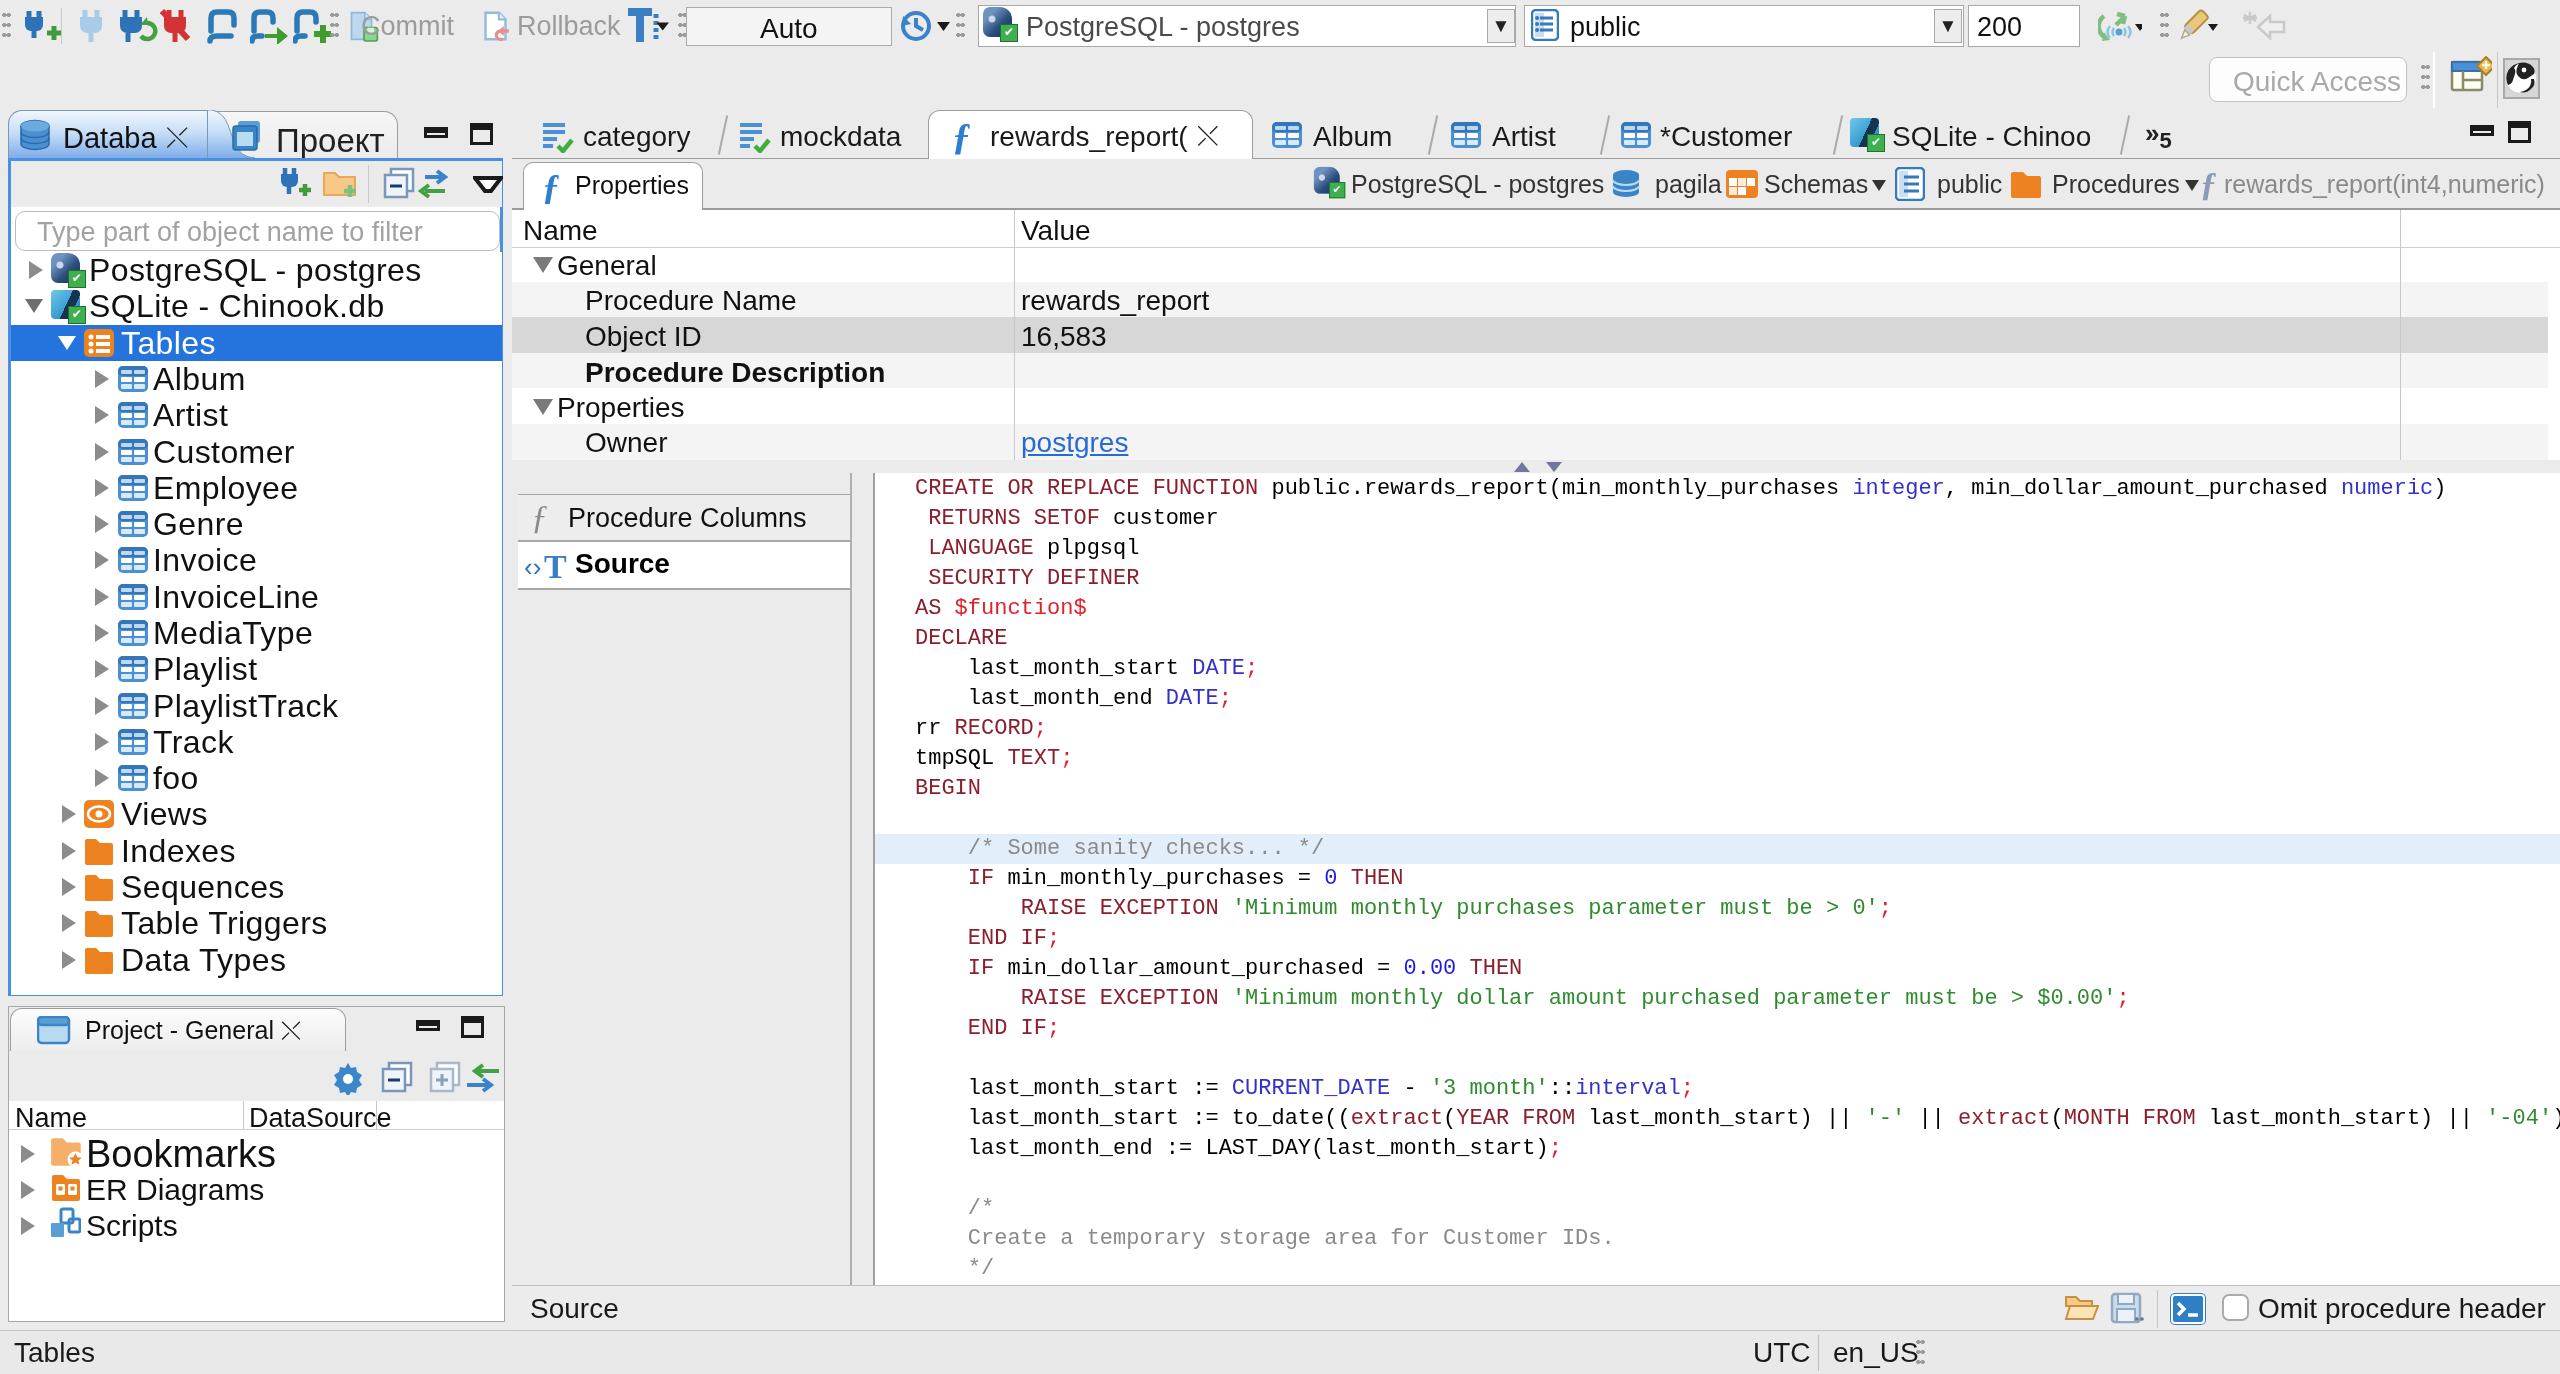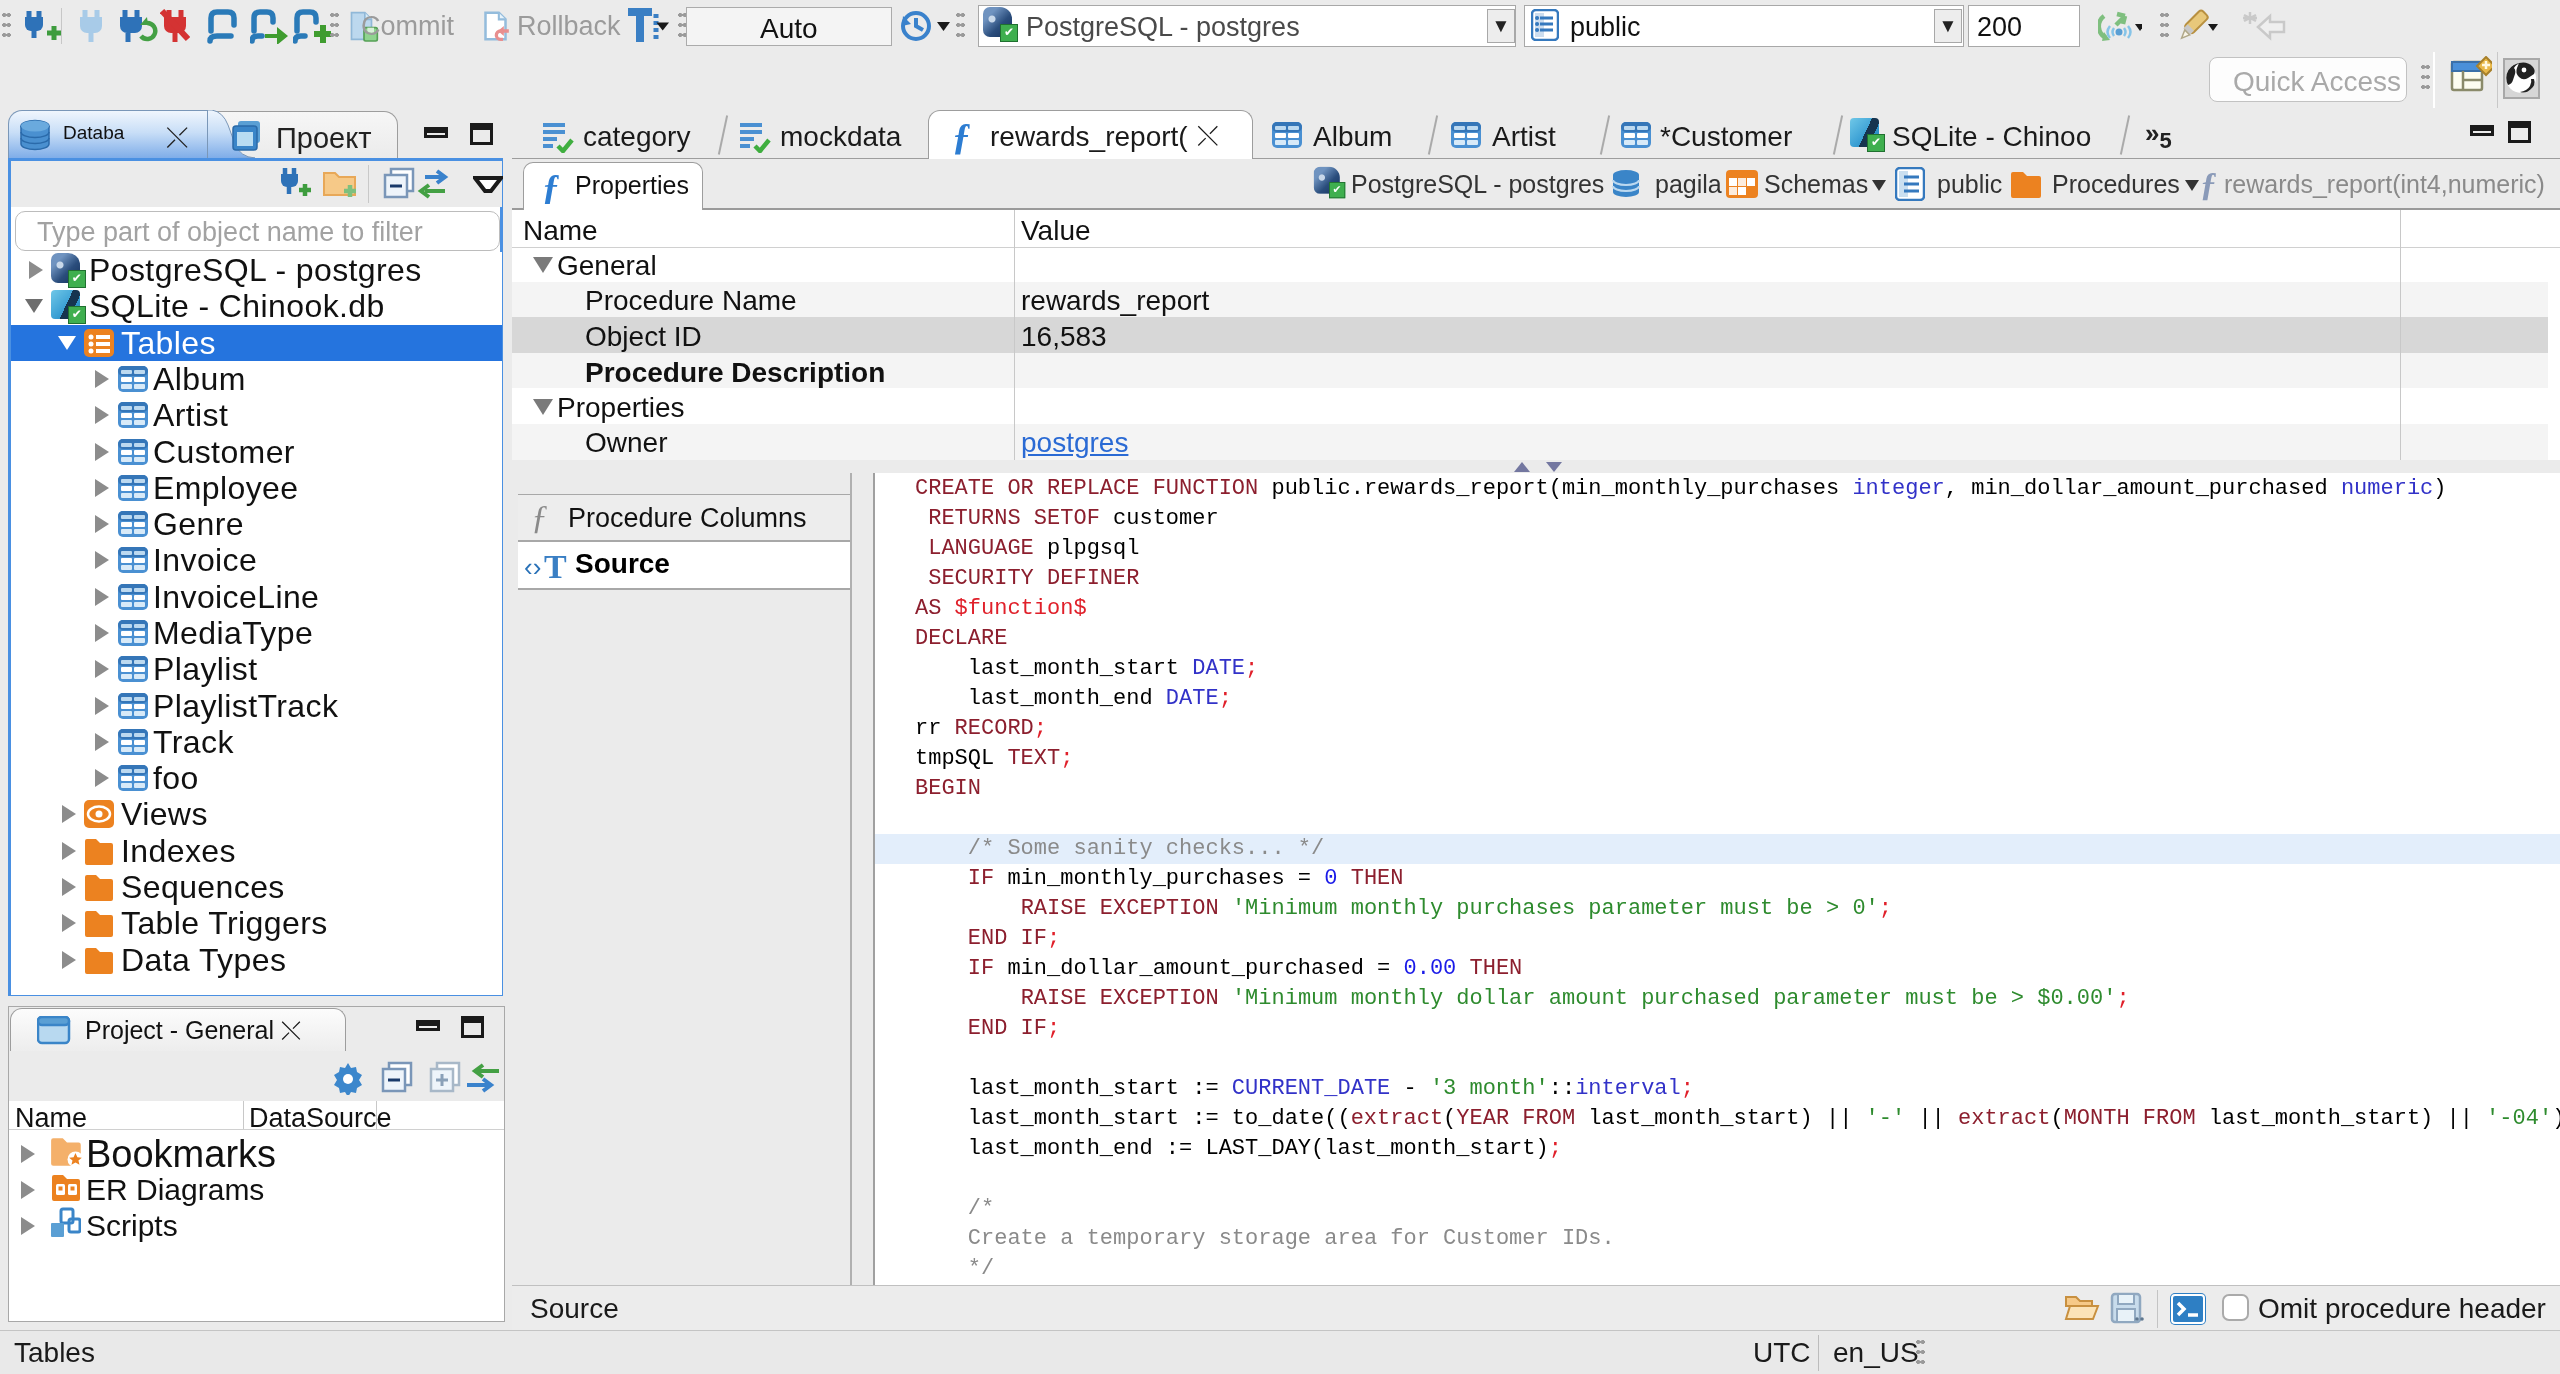--- a/index.html
+++ b/index.html
@@ -293,33 +293,33 @@
       </defs>
     <path d="M0 0 H5 Q16 2 21 15 L28 34 Q33 47 48 48 L0 49 Z" fill="url(#tabgrad)" stroke="#7a97b8" stroke-width="1"></path>
   </svg>
   <div class="ab" style="left:222px;top:9px;">
     <svg width="34" height="34" viewBox="0 0 34 34">
       <rect x="8" y="2" width="22" height="22" rx="3" fill="#5a9fd4"></rect>
       <rect x="3" y="7" width="24" height="24" rx="3" fill="#3a85c8" stroke="#2a6aa8" stroke-width="1.5"></rect>
       <rect x="7" y="13" width="16" height="14" fill="#b8dcf2"></rect>
     </svg>
   </div>
-  <div class="ab lbl" style="left:268px;top:12px;font-size:29px;color:#222;">Проект</div>
+  <div class="ab lbl" style="left:268px;top:12px;font-size:33px;color:#222;">Проект</div>
 
   <div class="ab" style="left:0px;top:0px;width:200px;height:49px;background:linear-gradient(180deg,#f0f6fd 0%,#c8def7 45%,#7cabe8 100%);border:1px solid #7a97b8;border-bottom:none;border-radius:14px 0 0 0;"></div>
 
   <div class="ab" style="left:10px;top:9px;">
     <svg width="36" height="34" viewBox="0 0 36 34">
       <ellipse cx="17" cy="7" rx="14" ry="5.5" fill="#4a90d0" stroke="#2a6aaa" stroke-width="1.5"></ellipse>
       <path d="M3 7 v18 a14 5.5 0 0 0 28 0 v-18" fill="#4a90d0" stroke="#2a6aaa" stroke-width="1.5"></path>
       <path d="M3 13 a14 5.5 0 0 0 28 0 M3 19 a14 5.5 0 0 0 28 0" fill="none" stroke="#2a6aaa" stroke-width="1.5"></path>
       <ellipse cx="17" cy="7" rx="14" ry="5.5" fill="#6aaade"></ellipse>
     </svg>
   </div>
-  <div class="ab lbl" style="left:55px;top:12px;font-size:19px;color:#111;">Databa</div>
+  <div class="ab lbl" style="left:55px;top:12px;font-size:29px;color:#111;">Databa</div>
   <div class="ab lbl" style="left:158px;top:12px;font-size:28px;color:#222;">⤬</div>
 
   <div class="ab" style="left:416px;top:17px;width:24px;height:11px;border:3px solid #1a1a1a;border-top-width:6px;"></div>
   <div class="ab" style="left:462px;top:13px;width:23px;height:22px;border:3px solid #1a1a1a;border-top-width:7px;"></div>
 </div>
 <div id="dbnav" class="ab" style="left:8px;top:158px;width:495px;height:838px;background:#fff;border:3px solid #4a90e2;">
   <div class="ab" style="left:0;top:0;width:491px;height:46px;background:#ebebeb;"></div>
 
   <div class="ab" style="left:266px;top:6px;">
     <svg width="36" height="34" viewBox="0 0 36 34">

